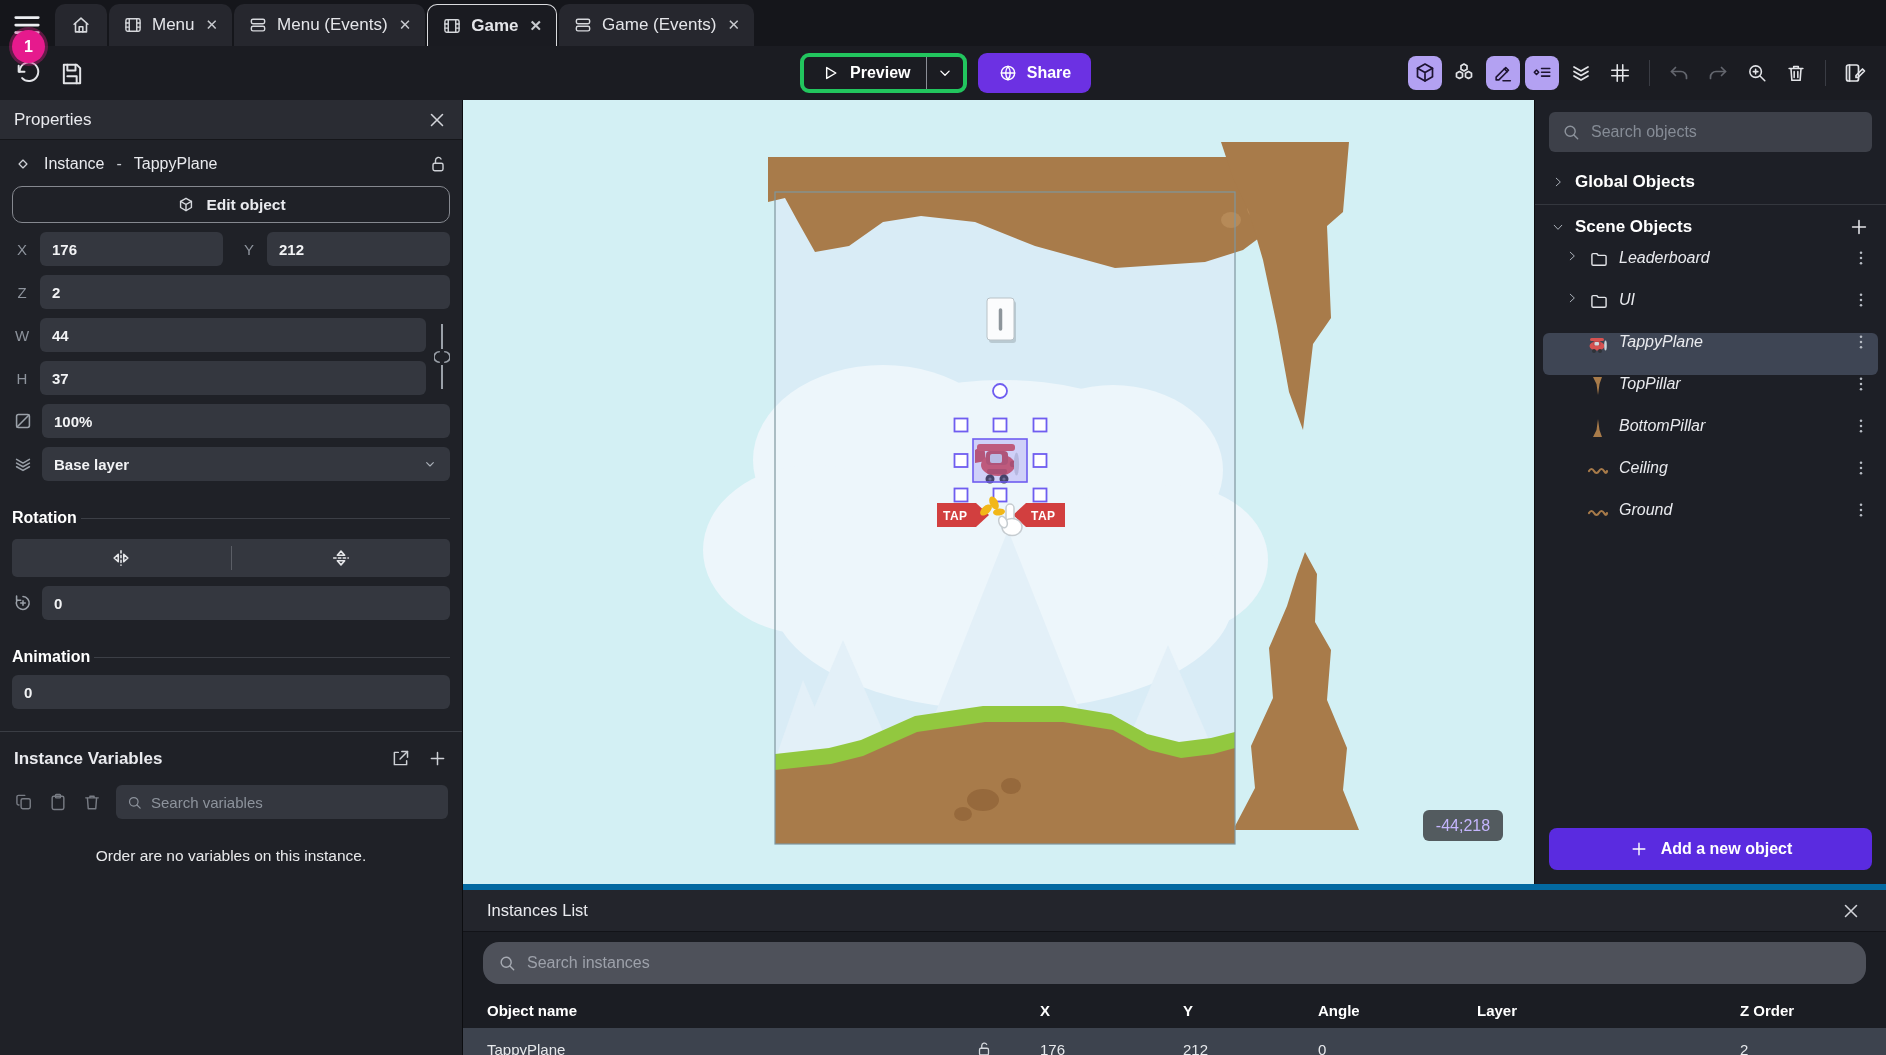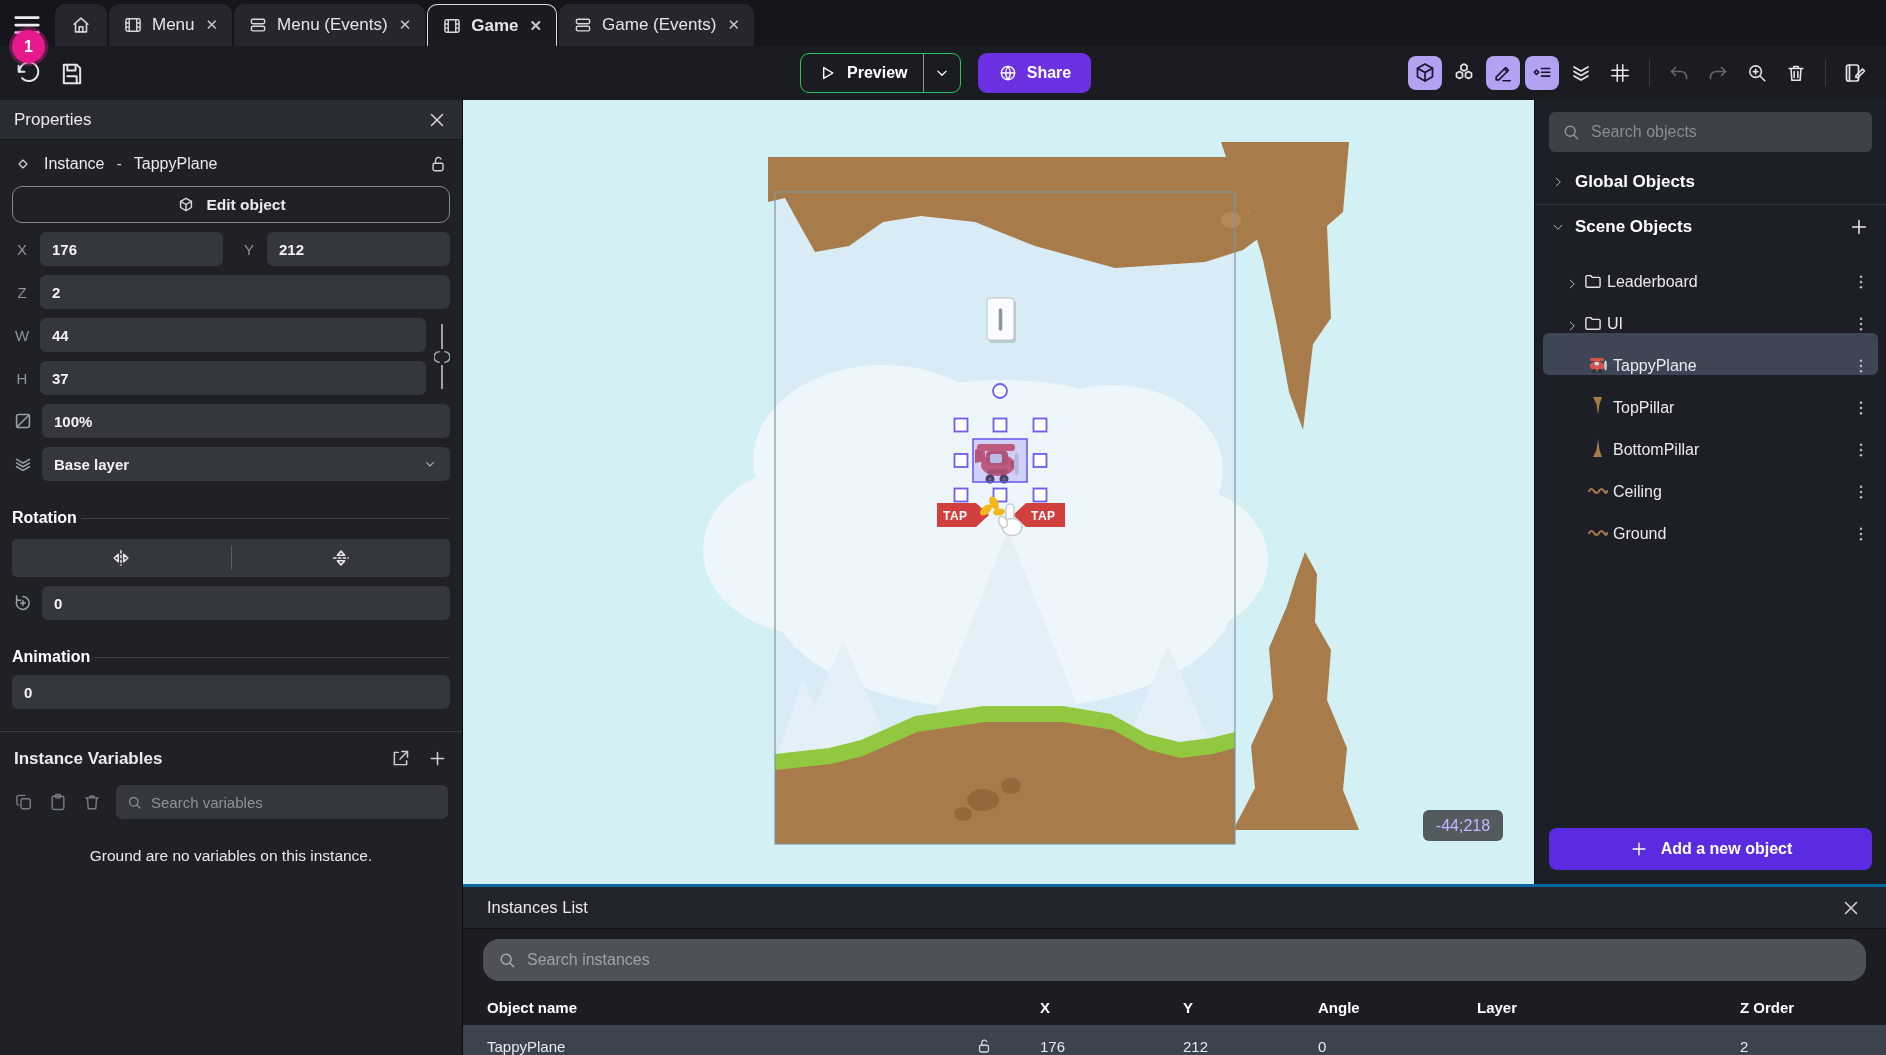--- a/index.html
+++ b/index.html
@@ -21,21 +21,21 @@
   .tab .tx { white-space:nowrap; }
   .tab .cl { font-size:15px; color:#c7c9ce; padding-left:2px; }
   .tab svg { color:#d6d8dc; }
 
   
   #toolbar { position:absolute; left:0; top:46px; width:100%; height:54px; background:#1b1c22; }
   #badge1 { position:absolute; left:12px; top:-16px; width:33px; height:33px; border-radius:50%;
     background:#e61a8d; box-shadow:0 0 0 3px rgba(214,31,134,.38); color:#fff; font-weight:bold;
     font-size:16px; display:flex; align-items:center; justify-content:center; z-index:5; }
   .tl-ic { position:absolute; top:14px; width:28px; height:28px; color:#e3e4e8; cursor:pointer; }
-  #previewBtn { position:absolute; left:800px; top:7px; height:40px; border:1px solid #22c55e;
+  #previewBtn { position:absolute; left:800px; top:7px; height:40px; border:4px solid #22c55e;
     border-radius:9px; display:flex; align-items:stretch; color:#fff; cursor:pointer; }
   #previewBtn .main { display:flex; align-items:center; gap:10px; padding:0 16px; font-weight:bold; font-size:16px; }
   #previewBtn .arrow { display:flex; align-items:center; padding:0 9px; border-left:1px solid #8b8e96; }
   #shareBtn { position:absolute; left:978px; top:7px; height:40px; width:113px; background:#6c31e3;
     border-radius:9px; display:flex; align-items:center; justify-content:center; gap:9px;
     font-weight:bold; font-size:16px; color:#fff; cursor:pointer; }
   #rightTools { position:absolute; right:14px; top:10px; display:flex; align-items:center; gap:5px; }
   .tbtn { width:34px; height:34px; border-radius:8px; display:flex; align-items:center; justify-content:center;
     color:#e3e4e8; cursor:pointer; }
   .tbtn.active { background:#b3a1f2; color:#1e1431; }
@@ -95,33 +95,33 @@
     align-items:center; gap:10px; padding:0 12px; color:#8d939c; }
   #objSearch input { flex:1; background:transparent; border:none; outline:none; color:#e6e7ea; font-size:16px;
     font-family:"Liberation Sans", sans-serif; }
   #objSearch input::placeholder { color:#868c96; }
   .grp { display:flex; align-items:center; gap:10px; height:44px; padding:0 16px; font-size:17px; cursor:pointer; }
   .grp b { color:#fff; }
   .grp .pl { margin-left:auto; width:22px; height:22px; color:#e3e4e8; }
   .chv { width:14px; height:14px; color:#aab0b8; flex:none; }
   .chv.down { transform:rotate(90deg); }
   .gdiv { height:1px; background:#34373e; margin:0; }
-  .orow { height:42px; margin:0 8px; border-radius:6px; display:flex; align-items:flex-end; gap:4px;
-    padding:0 8px 0 22px; font-size:16px; cursor:pointer; }
+  .orow { height:42px; margin:0 8px; border-radius:6px; display:flex; align-items:flex-start; gap:10px;
+    padding:0 8px 0 22px; font-size:16px; cursor:pointer;font-style:italic; }
   .orow.obj { padding-left:44px; }
   .orow.sel { background:#3e4554; }
   .orow .kebab { margin-left:auto; width:18px; height:18px; color:#b7bcc4; flex:none; cursor:pointer; }
   .thumb { width:22px; height:22px; flex:none; display:flex; align-items:center; justify-content:center; }
   .fic { width:20px; height:20px; color:#e3e4e8; flex:none; }
   #addObj { position:absolute; left:14px; right:14px; bottom:14px; height:42px; background:#5a2be0;
     border-radius:8px; display:flex; align-items:center; justify-content:center; gap:12px;
     font-weight:bold; font-size:16px; color:#fff; cursor:pointer; }
 
   
-  #instances { left:463px; top:884px; width:1423px; height:171px; background:#1b1d23; border-top:3px solid #0369a1; }
+  #instances { left:463px; top:884px; width:1423px; height:171px; background:#1b1d23; border-top:6px solid #0369a1; }
   #instHead { height:42px; background:#23252c; display:flex; align-items:center; padding:0 24px;
     font-size:16.5px; border-bottom:1px solid #121318; }
   #instHead .x { margin-left:auto; width:22px; height:22px; color:#d2d4d9; cursor:pointer; }
   #instSearch { margin:10px 20px 0; height:42px; background:#4e515a; border-radius:16px; display:flex;
     align-items:center; gap:10px; padding:0 14px; color:#a7abb3; }
   #instSearch input { flex:1; background:transparent; border:none; outline:none; color:#eceef1; font-size:16px;
     font-family:"Liberation Sans", sans-serif; }
   #instSearch input::placeholder { color:#9da1aa; }
   .tgrid-h { display:grid; grid-template-columns:553px 143px 135px 159px 263px 1fr; padding:0 0 0 24px;
     height:36px; align-items:center; margin-top:8px; font-weight:bold; font-size:15px; color:#fff; }
@@ -454,21 +454,21 @@
       </div>
       <div class="searchbox">
         <svg class="ic" viewBox="0 0 24 24" width="17" height="17">
           <circle cx="11" cy="11" r="6"></circle>
             <path d="M15.5 15.5L20 20"></path>
           </svg>
         <input placeholder="Search variables" style="">
       </div>
     </div>
 
-    <div id="ivempty">Ground are no variables on this instance.</div>
+    <div id="ivempty">Order are no variables on this instance.</div>
   </div>
 
   <div id="canvas">
     <svg width="1071" height="784" viewBox="0 0 1071 784">
 
       <rect x="312" y="92" width="460" height="652" fill="#d9ecf6"></rect>
 
       <g fill="#edf6fb">
         <ellipse cx="540" cy="400" rx="210" ry="120"></ellipse>
         <ellipse cx="420" cy="360" rx="130" ry="95"></ellipse>

